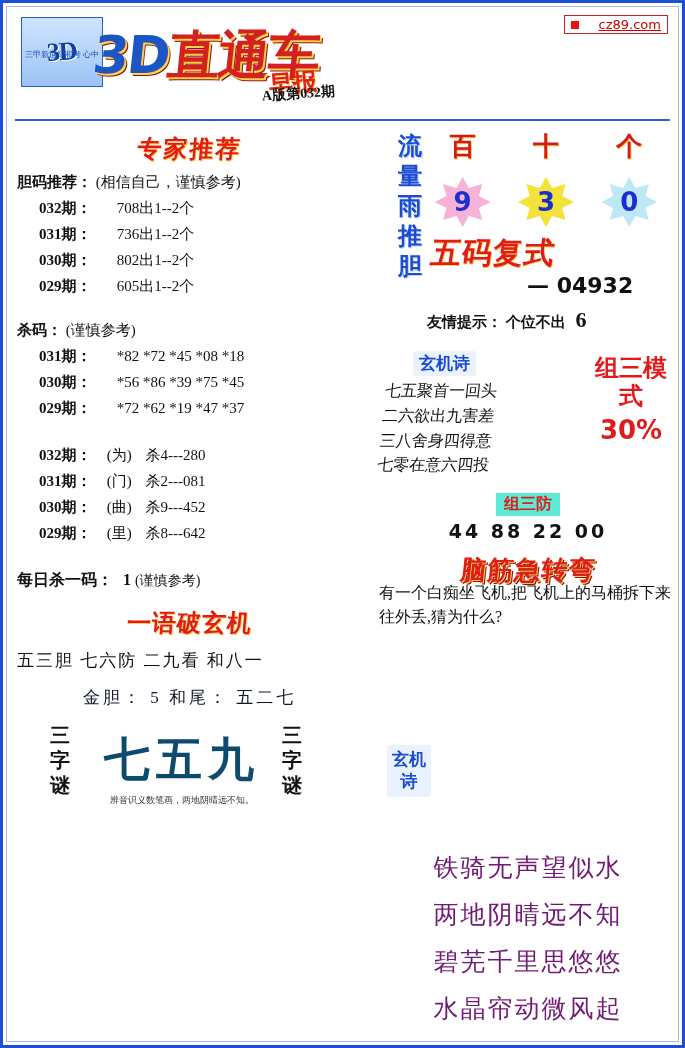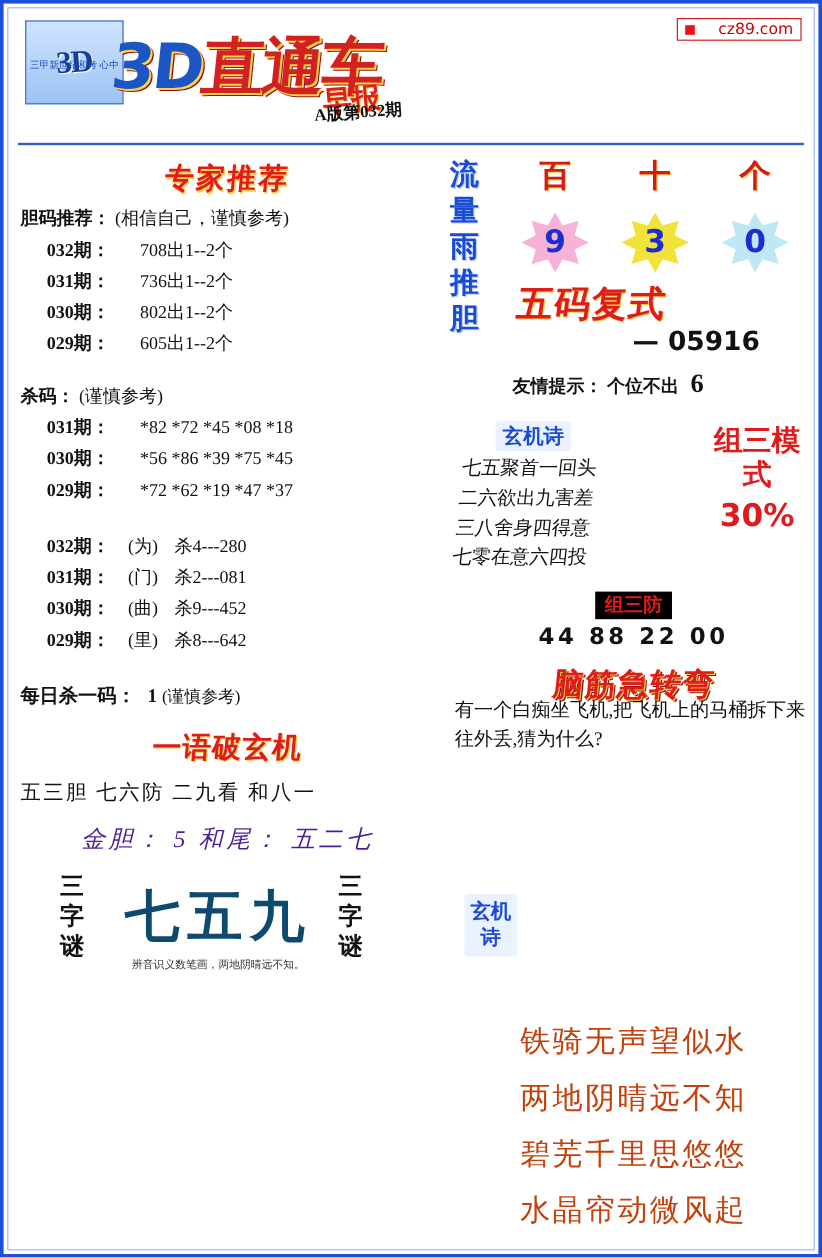--- a/index.html
+++ b/index.html
@@ -56,21 +56,21 @@
   .issue{
     position:absolute;left:255px;top:78px;
     font-size:14px;font-weight:bold;color:#111;
     transform:rotate(-4deg);
   }
   .brandtag{
     position:absolute;right:10px;top:8px;
     background:#fff;border:1px solid #c22;
     padding:1px 6px;font-size:13px;color:#c00;
     font-family:"DejaVu Sans", sans-serif;
-    display:flex;align-items:center;gap:20px;
+    display:flex;align-items:center;gap:20px;text-decoration:underline;
   }
   .brandtag .sq{width:8px;height:8px;background:#e11;display:inline-block;}
   .hrule{
     position:absolute;left:8px;right:8px;top:112px;height:2px;background:#2a5fc9;
   }
   
   .left{position:absolute;left:10px;top:120px;width:345px;}
   .sec-title{
     text-align:center;font-size:24px;font-weight:bold;color:#e11b1b;
     font-family:"DejaVu Sans", sans-serif;
@@ -92,21 +92,21 @@
   .kill-one{font-size:16px;font-weight:bold;color:#111;margin:6px 0;}
   .kill-one .v{color:#111;margin-left:6px;}
   .kill-one .note{font-weight:normal;font-size:14px;}
   .banner2{
     text-align:center;font-size:24px;font-weight:bold;color:#e11b1b;
     font-family:"DejaVu Sans", sans-serif;
     text-shadow:1px 1px 0 #ffd24a;letter-spacing:1px;
     margin:16px 0 10px;transform:skewX(-5deg);
   }
   .riddle-line{font-size:17px;color:#111;text-align:left;margin:8px 0;letter-spacing:2px;}
-  .gold-line{font-size:20px;color:#4c1d95;text-align:center;margin:14px 0;letter-spacing:3px;font-style:italic;}
+  .gold-line{font-size:17px;color:#0f172a;text-align:center;margin:14px 0;letter-spacing:3px;}
   
   .puzzle{
     position:relative;height:120px;margin-top:6px;
   }
   .sanzimi{
     position:absolute;top:0;width:34px;font-size:20px;font-weight:bold;
     color:#111;line-height:1.25;text-align:center;
   }
   .sanzimi.l{left:26px;}
   .sanzimi.r{left:258px;}
@@ -116,23 +116,23 @@
   .puzzle-main .chars{
     font-size:46px;font-weight:bold;color:#0c4a6e;letter-spacing:6px;
     font-family:"DejaVu Sans", sans-serif;
   }
   .puzzle-main .tip{
     font-size:9px;color:#333;line-height:1.3;margin-top:4px;
   }
   
   .right{position:absolute;left:368px;top:118px;width:306px;}
   .vtitle{
-    position:absolute;left:0;top:6px;width:34px;
+    position:absolute;left:18px;top:6px;width:34px;
     font-size:24px;font-weight:bold;color:#1b4bd2;
-    line-height:1.25;text-align:left;
+    line-height:1.25;text-align:center;
     text-shadow:1px 1px 0 #bcd2ff;
   }
   .hdr-row{
     position:absolute;left:46px;top:4px;width:250px;
     display:flex;justify-content:space-around;
   }
   .hdr-row span{
     font-size:26px;font-weight:bold;color:#d21a1a;
     text-shadow:1px 1px 0 #ffd24a;
   }
@@ -189,21 +189,21 @@
   }
   .zusan .pct{
     display:block;font-size:26px;color:#e11b1b;margin-top:6px;
     font-family:"DejaVu Sans", sans-serif;
   }
   .zusanfang{
     position:absolute;left:0;top:368px;width:306px;text-align:center;
   }
   .zusanfang .lab{
     display:inline-block;font-size:16px;font-weight:bold;color:#e11b1b;
-    background:#000000;padding:1px 8px;
+    background:#5eead4;padding:1px 8px;
   }
   .zusanfang .nums{
     display:block;margin-top:4px;font-size:19px;font-weight:bold;color:#111;
     font-family:"DejaVu Sans", sans-serif;letter-spacing:3px;
   }
   .naojin{
     position:absolute;left:0;top:428px;width:306px;text-align:center;
     font-size:26px;font-weight:bold;color:#e11b1b;
     font-family:"DejaVu Sans", sans-serif;
     text-shadow:1px 1px 0 #ffd24a, 2px 2px 0 #8a1010;
@@ -216,21 +216,21 @@
   .xuanji2{
     position:absolute;left:12px;top:620px;width:40px;
     font-size:17px;font-weight:bold;color:#1b4bd2;
     line-height:1.3;text-align:center;
     background:#eaf2ff;padding:4px 2px;border-radius:3px;
   }
   .poem2{
     position:absolute;left:0;top:712px;width:306px;
   }
   .poem2 div{
-    font-size:25px;color:#c2410c;text-align:center;margin:14px 0;
+    font-size:25px;color:#701a75;text-align:center;margin:14px 0;
     letter-spacing:2px;
   }
 </style>
 </head>
 <body>
 
 <div class="page">
  <div class="inner">
 
   <div class="logo-badge">
@@ -361,21 +361,21 @@
         <i class="star"></i>
         <span>3</span>
       </div>
       <div class="ball b3">
         <i class="star"></i>
         <span>0</span>
       </div>
     </div>
 
     <div class="wuma">五码复式</div>
-    <div class="code5">— 05916</div>
+    <div class="code5">— 04932</div>
 
     <div class="tips">
       <span>友情提示：</span>
       <span>个位不出</span>
       <span class="big">6</span>
     </div>
 
     <div class="xuanji">
       <div class="t">玄机诗</div>
       <div class="poem">

